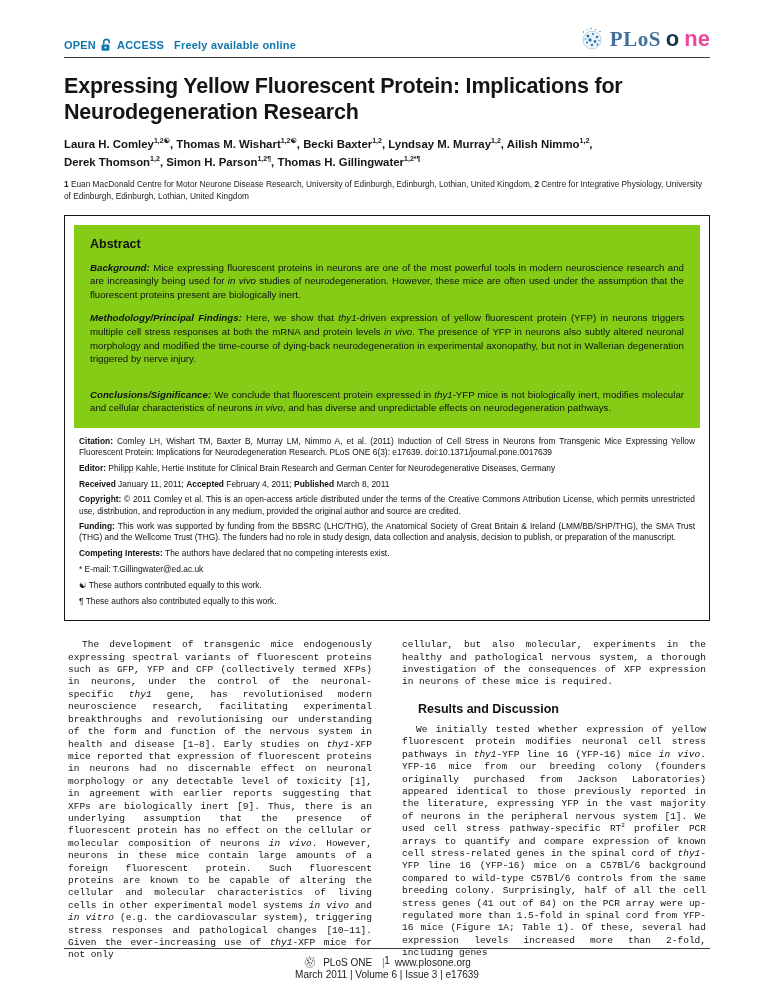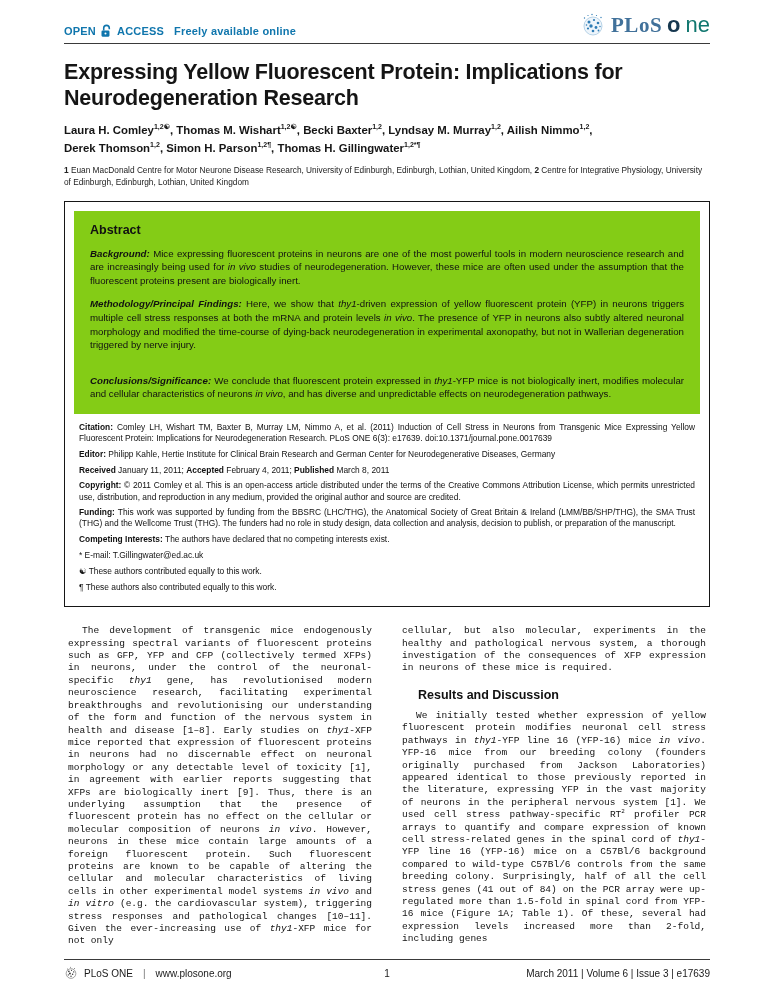--- a/index.html
+++ b/index.html
@@ -7,27 +7,27 @@
     position:relative;
     width:774px;height:1000px;
     background:#fff;
     box-sizing:border-box;
     padding:0 64px;
     font-family:"Liberation Sans",sans-serif;
     color:#111;
     overflow:hidden;
   }
   
-  .header{display:flex;justify-content:space-between;align-items:flex-end;padding-top:12px;}
+  .header{display:flex;justify-content:space-between;align-items:flex-end;padding-top:26px;}
   .oa{display:flex;align-items:center;gap:4px;color:#1076ad;font-weight:700;font-size:11px;letter-spacing:.2px;}
   .oa .tagline{margin-left:6px;}
   .logo{display:flex;align-items:center;gap:5px;line-height:1;}
   .logo .plos{font-family:"Liberation Serif",serif;font-weight:700;font-size:21px;color:#41719a;letter-spacing:.5px;}
   .logo .one-o{font-size:22px;font-weight:800;color:#16374f;}
-  .logo .one-ne{font-size:22px;font-weight:400;color:#0f766e;}
+  .logo .one-ne{font-size:22px;font-weight:700;color:#ec4899;}
   .header-rule{border-bottom:1.4px solid #3a3a3a;margin-top:5px;}
   
   .title{margin-top:15px;font-size:21.5px;font-weight:700;line-height:1.22;letter-spacing:-.2px;color:#151515;}
   .authors{margin-top:11px;font-size:11.4px;font-weight:700;line-height:1.55;color:#151515;}
   .affils{margin-top:6px;font-size:8.3px;line-height:1.5;color:#222;}
   
   .infobox{border:1.5px solid #161616;margin-top:12px;padding:9px;}
   .abstract{background:#84cc16;padding:12px 16px 13px 16px;}
   .abstract-h{font-size:12.5px;font-weight:700;margin:0 0 10px 0;}
   .abstract p{margin:0 0 10px 0;font-size:9.7px;line-height:1.4;text-align:justify;}
@@ -36,21 +36,21 @@
   .meta p{margin:0 0 4.6px 0;font-size:8.4px;line-height:1.33;text-align:justify;}
   
   .cols{display:flex;gap:22px;margin-top:14px;}
   .col{width:312px;}
   .section-h{font-size:12.5px;font-weight:700;margin:0 0 8px 0;font-family:"Liberation Sans",sans-serif;}
   .section-h.spaced{margin-top:13px;margin-left:20px;}
   .col p{font-family:Liberation Mono, monospace;font-size:9.5px;line-height:12.4px;text-align:justify;margin:4px;}
   .indent{text-indent:14px;}
   
   .footer{position:absolute;left:64px;right:64px;bottom:20px;border-top:1.1px solid #3a3a3a;padding-top:6px;
-          display:flex;justify-content:space-between;align-items:center;font-size:10px;color:#1a1a1a;}
+          display:flex;justify-content:space-between;align-items:center;font-size:10px;color:#1a1a1a;flex-direction:column;}
   .footer-left{display:flex;align-items:center;gap:6px;}
   .footer-page{position:absolute;left:50%;transform:translateX(-50%);}
   .fsep{color:#777;margin:0 4px;}
   
   .seg-b{font-weight:700;}
   .seg-i{font-style:italic;}
   .seg-bi{font-weight:700;font-style:italic;}
   .seg-sup{vertical-align:super;font-size:62%;line-height:0;}
 </style>
 </head>

